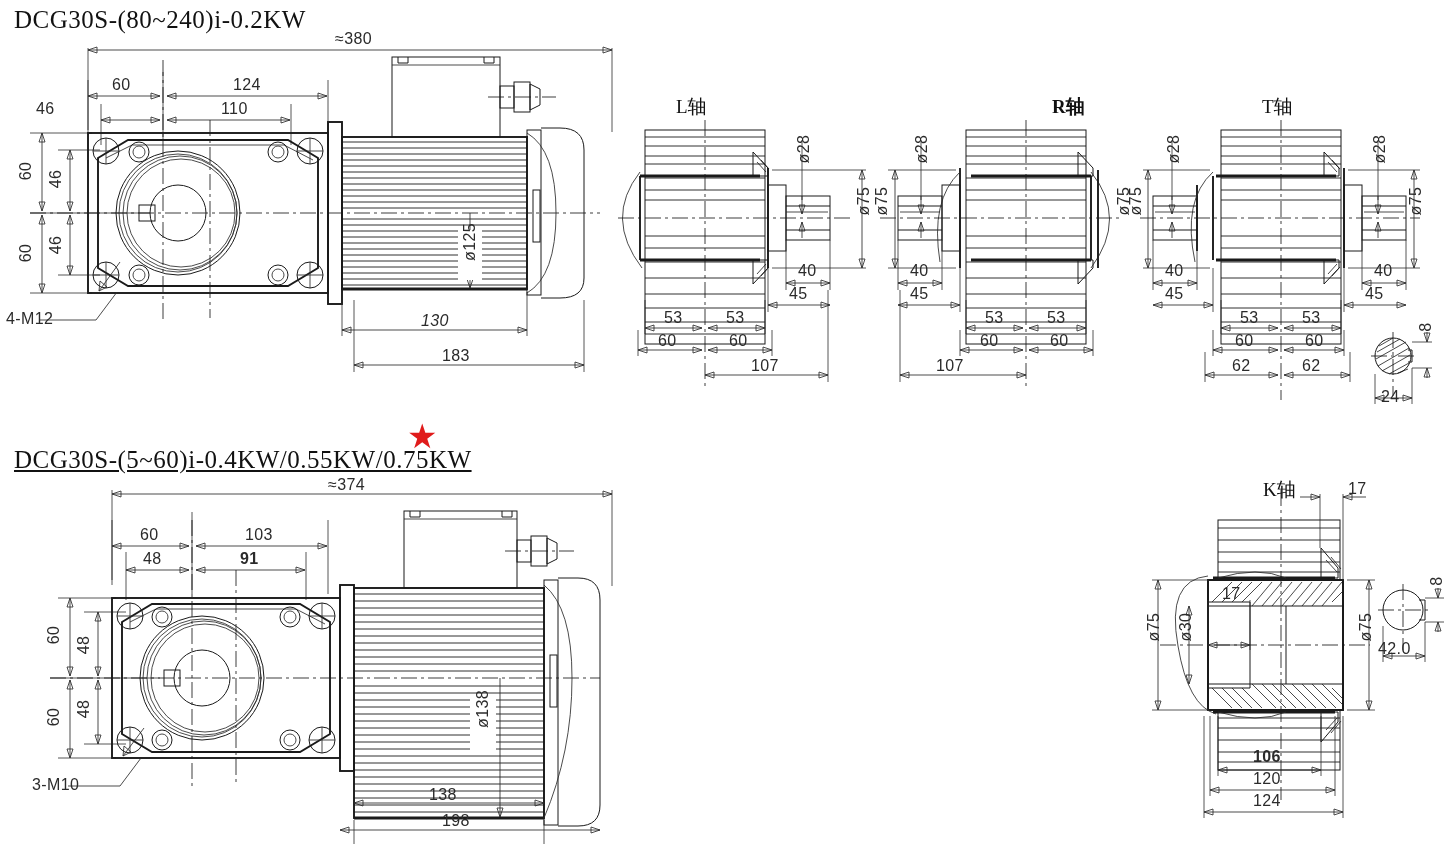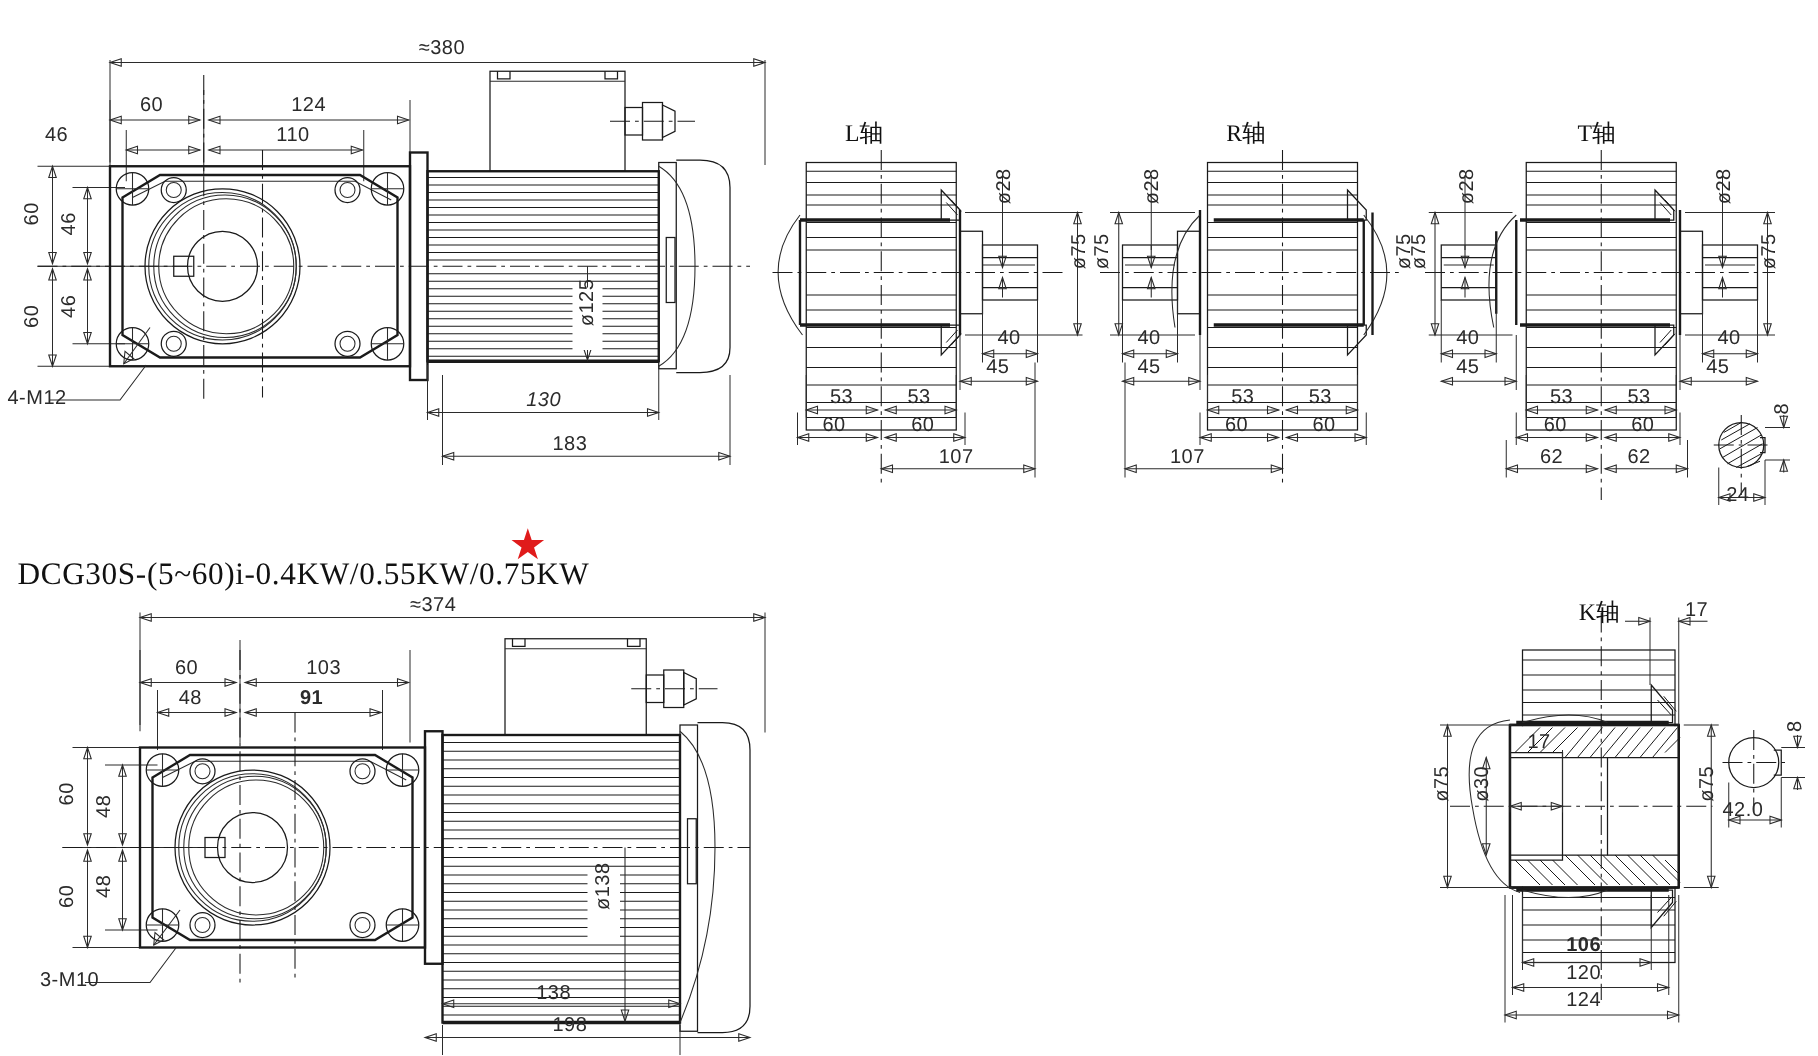--- a/index.html
+++ b/index.html
@@ -59,21 +59,22 @@
   .cl{stroke:#1a1a1a;fill:none;stroke-width:.85;stroke-dasharray:16 4 3 4;}
   .ext{stroke:#2b2b2b;fill:none;stroke-width:.8;}
   .hatch{stroke:#1a1a1a;fill:none;stroke-width:.8;}
   .wht{fill:#ffffff;}
 </style>
 </head>
 <body>
 
 <div id="sheet">
 
-  <div class="ttl" style="left:14px;top:446px;">DCG30S-(5~60)i-0.4KW/0.55KW/0.75KW</div>
+  <div class="ttl" style="left:14px;top:6px;">DCG30S-(80~240)i-0.2KW</div>
+  <div class="ttl" style="left:14px;top:446px;text-decoration:underline;">DCG30S-(5~60)i-0.4KW/0.55KW/0.75KW</div>
   <div class="star" style="left:407px;top:420px;">★</div>
 
   <svg width="1454" height="845" viewBox="0 0 1454 845">
 
     <g>
 
       <path class="ext" d="M88 48 L88 130"></path>
       <path class="ext" d="M612 48 L612 132"></path>
       <path class="thin" d="M88 50 L612 50"></path>
       <path class="thin" d="M88 50 l9 -3 l0 6 z" fill="#2b2b2b"></path>
@@ -850,21 +851,21 @@
   <div class="dim vert" style="left:778px;top:140px;width:52px;text-align:center;">ø28</div>
   <div class="dim vert" style="left:838px;top:192px;width:52px;text-align:center;">ø75</div>
   <div class="dim" style="left:798px;top:262px;">40</div>
   <div class="dim" style="left:789px;top:285px;">45</div>
   <div class="dim" style="left:664px;top:309px;">53</div>
   <div class="dim" style="left:726px;top:309px;">53</div>
   <div class="dim" style="left:658px;top:332px;">60</div>
   <div class="dim" style="left:729px;top:332px;">60</div>
   <div class="dim" style="left:751px;top:357px;">107</div>
 
-  <div class="lbl" style="left:981px;top:94px;">R轴</div>
+  <div class="lbl" style="left:1052px;top:94px;font-weight:bold;">R轴</div>
   <div class="dim vert" style="left:896px;top:140px;width:52px;text-align:center;">ø28</div>
   <div class="dim vert" style="left:856px;top:192px;width:52px;text-align:center;">ø75</div>
   <div class="dim vert" style="left:1098px;top:192px;width:52px;text-align:center;">ø75</div>
   <div class="dim" style="left:910px;top:262px;">40</div>
   <div class="dim" style="left:910px;top:285px;">45</div>
   <div class="dim" style="left:985px;top:309px;">53</div>
   <div class="dim" style="left:1047px;top:309px;">53</div>
   <div class="dim" style="left:980px;top:332px;">60</div>
   <div class="dim" style="left:1050px;top:332px;">60</div>
   <div class="dim" style="left:936px;top:357px;">107</div>

